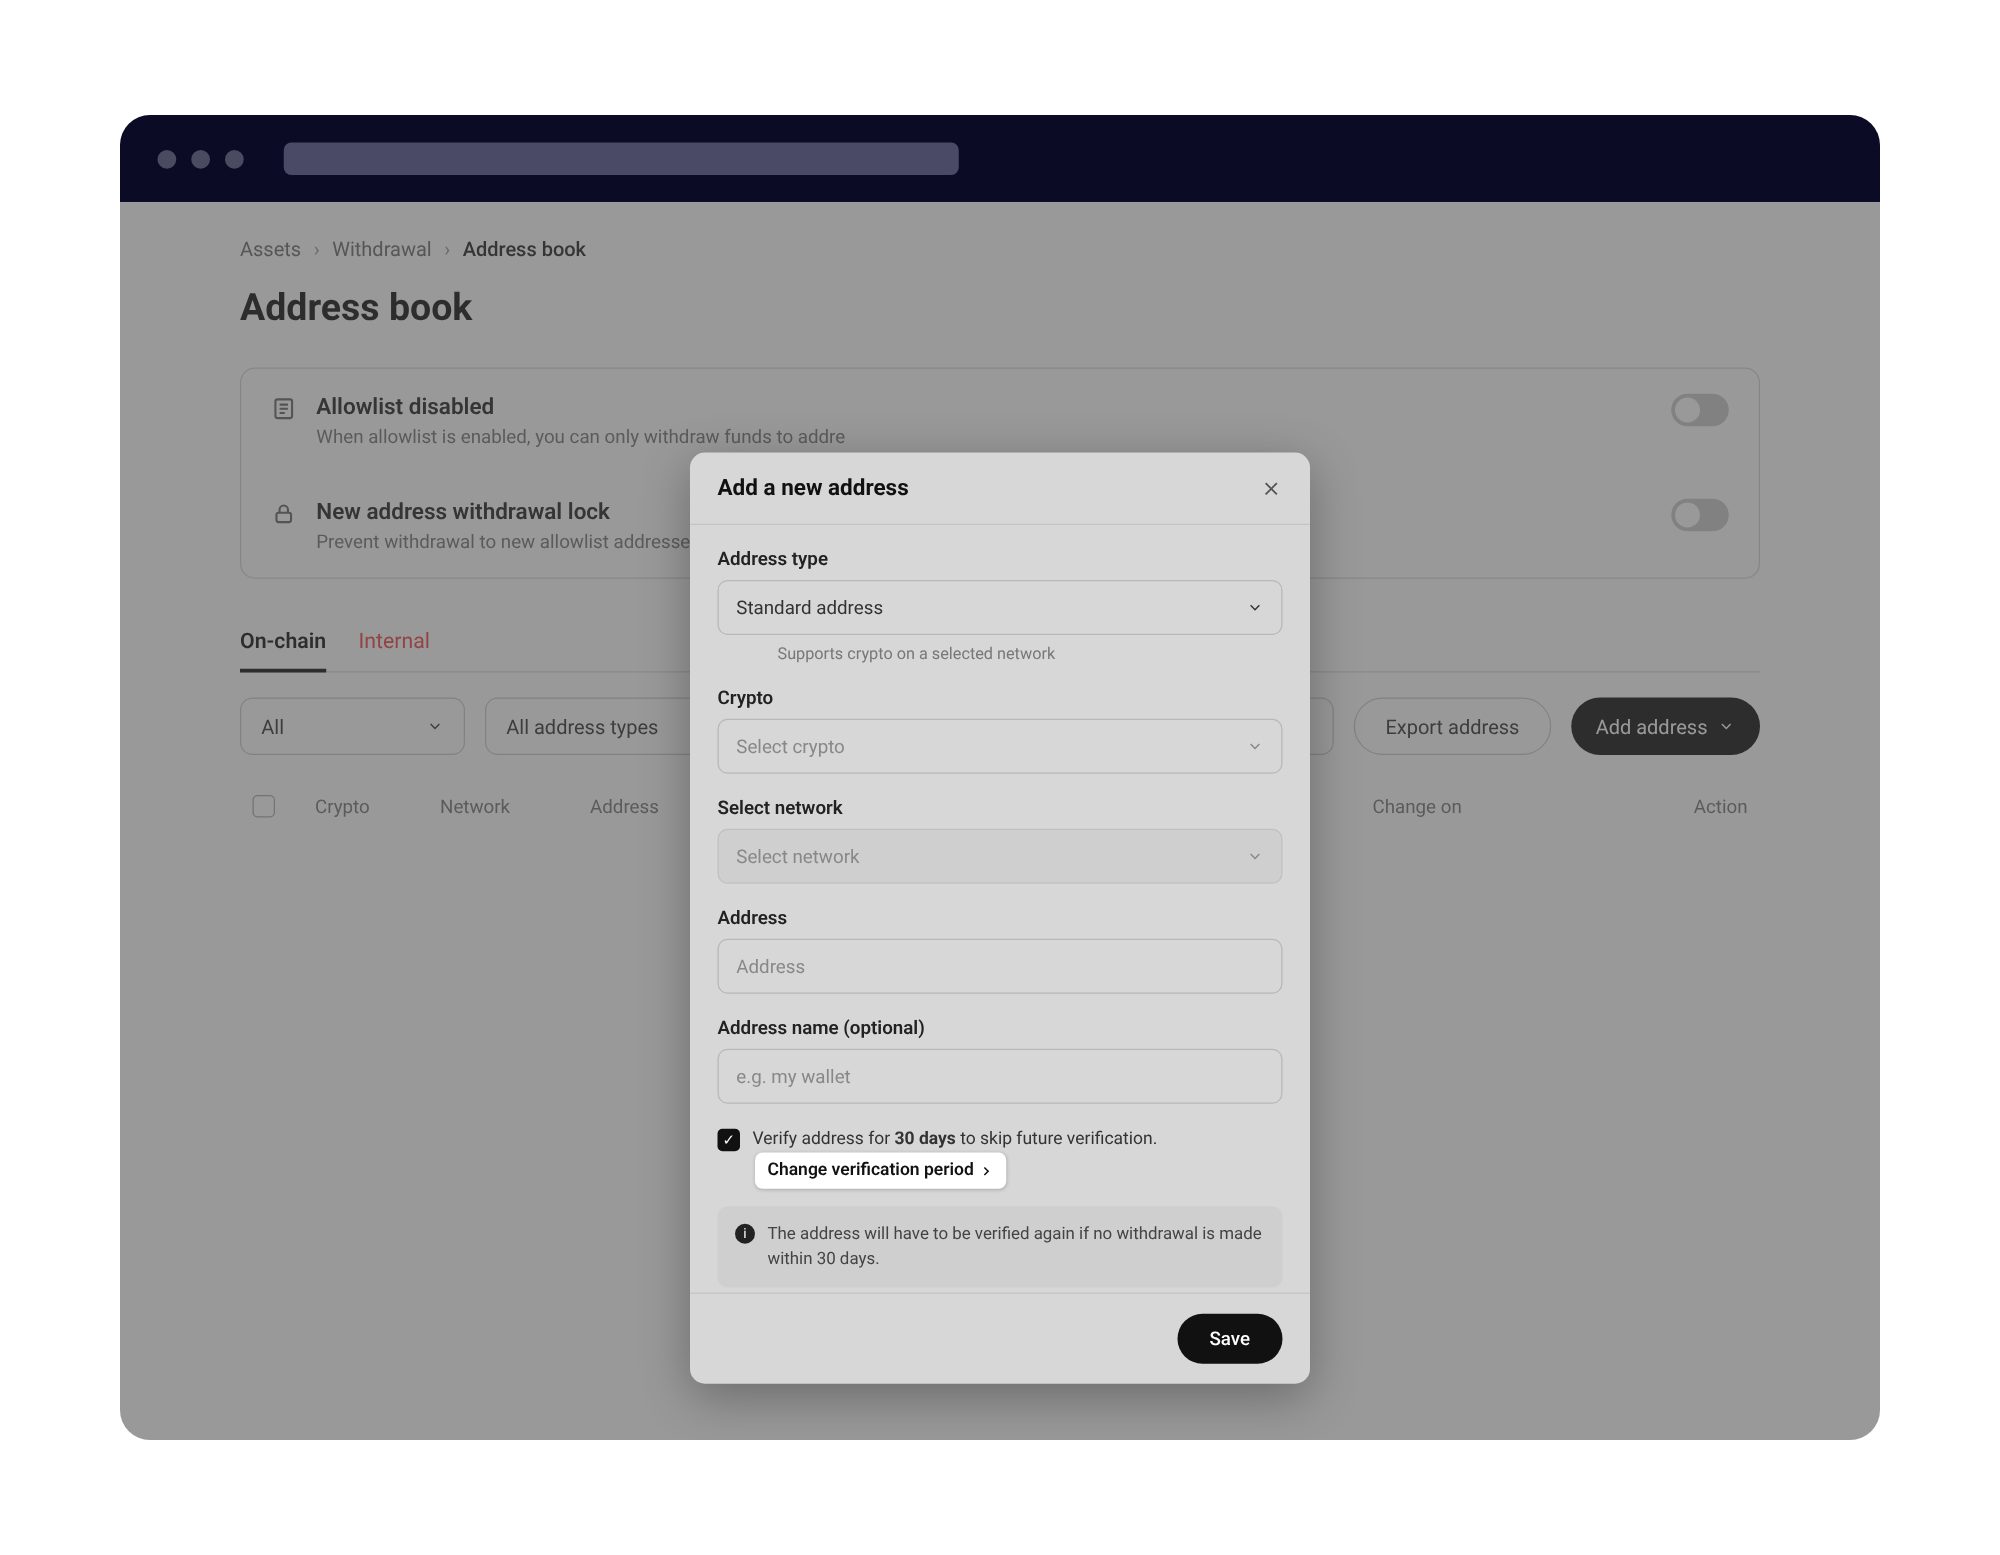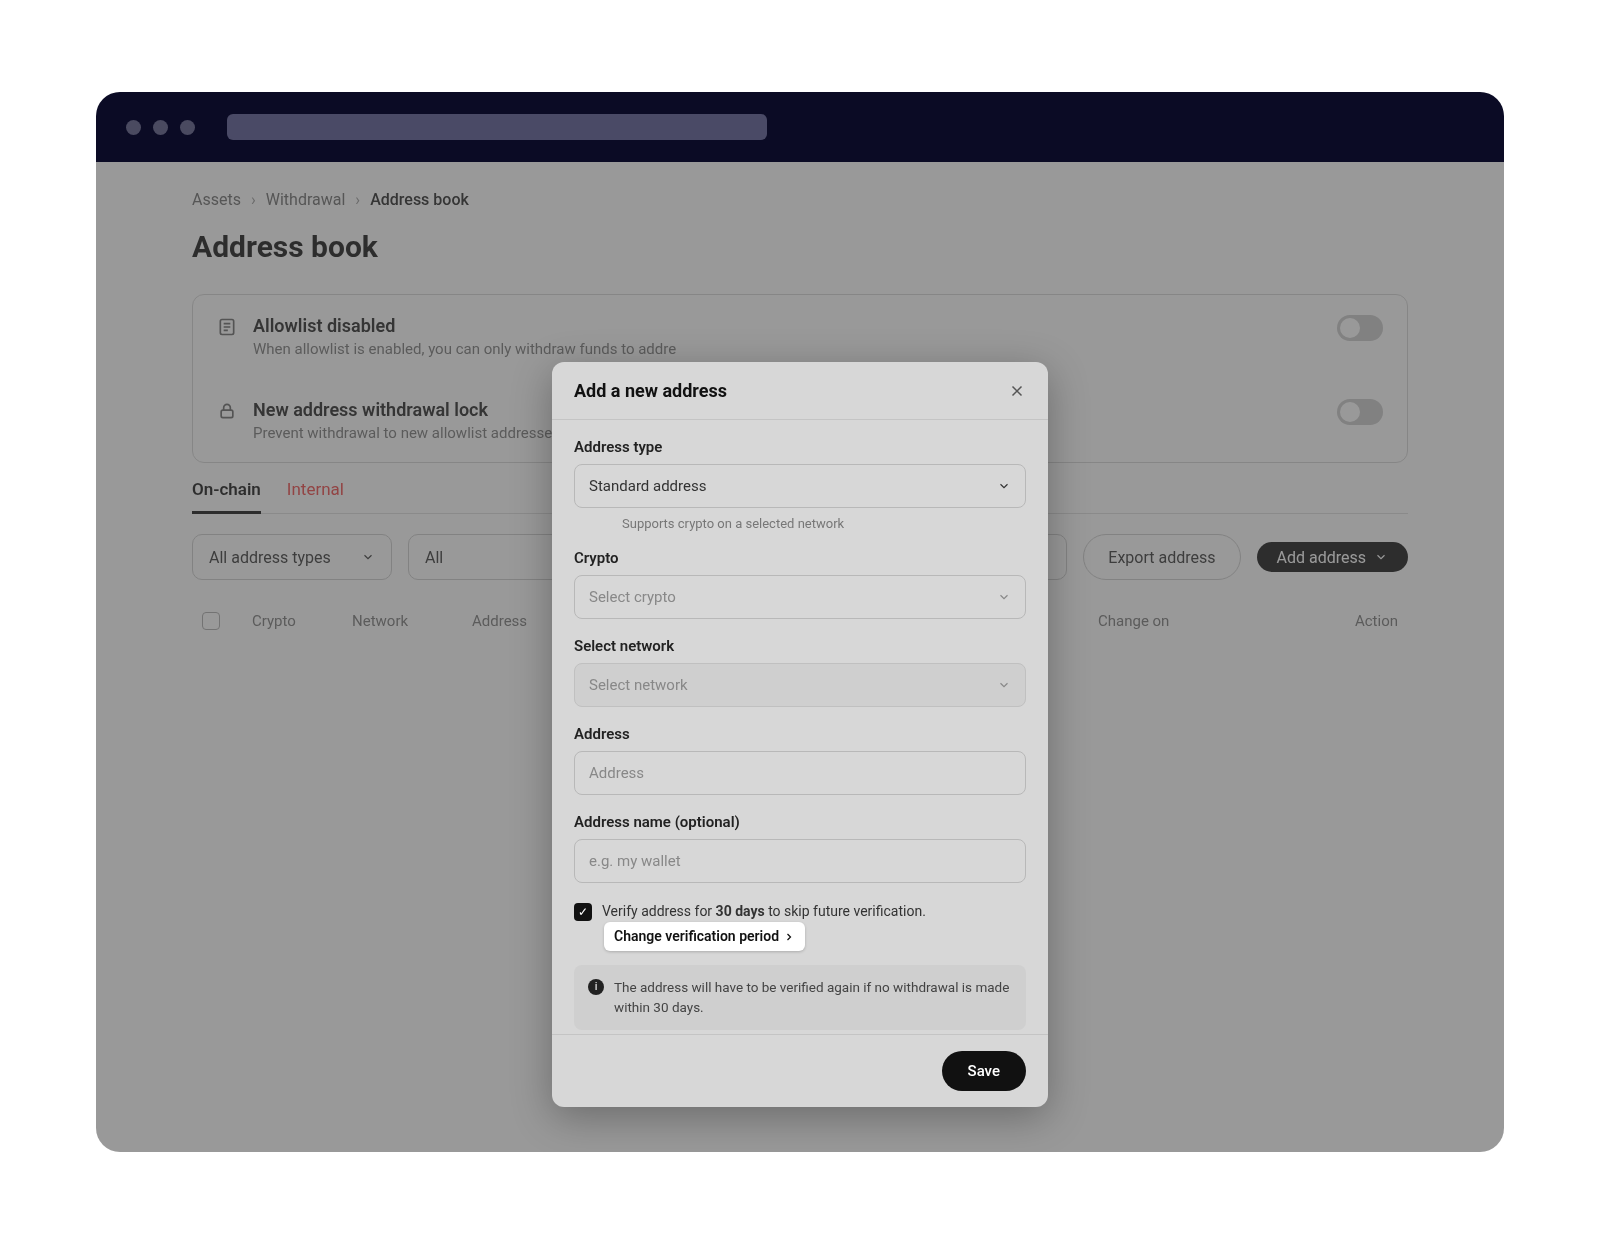--- a/index.html
+++ b/index.html
@@ -17,29 +17,29 @@
   h1.page-title { font-size:30px; font-weight:700; color:#111; margin-top:20px; }
   .settings-box { margin-top:30px; border:1px solid #d6d6d6; border-radius:12px; padding: 0; }
   .settings-row { display:flex; align-items:flex-start; justify-content:space-between; padding:20px 24px; }
   .settings-row + .settings-row { border-top:1px solid transparent; }
   .settings-left { display:flex; gap:16px; }
   .row-icon { width:20px; height:20px; color:#666; flex-shrink:0; margin-top:2px;}
   .row-title { font-size:18px; font-weight:600; color:#222; }
   .row-sub { font-size:15px; color:#777; margin-top:4px; }
   .toggle { width:46px; height:26px; border-radius:20px; background:#c9c9c9; position:relative; flex-shrink:0; }
   .toggle .knob { position:absolute; width:20px; height:20px; border-radius:50%; background:#fff; top:3px; left:3px; }
-  .tabs { display:flex; gap:26px; margin-top:16px; border-bottom:1px solid #ddd; }
+  .tabs { display:flex; gap:26px; margin-top:40px; border-bottom:1px solid #ddd; }
   .tab { padding-bottom:12px; font-size:17px; color:#ef4444; cursor:pointer; }
   .tab.active { color:#111; font-weight:600; border-bottom:3px solid #111; margin-bottom:-1px;}
   .filter-row { display:flex; gap:16px; margin-top:20px; align-items:center; }
   .select-btn { height:46px; border:1px solid #ccc; border-radius:10px; background:#fff; display:flex; align-items:center; justify-content:space-between; padding:0 16px; font-size:16px; color:#333; min-width:180px; }
   .select-btn.wide { min-width:200px; }
   .search-input { flex:1; height:46px; border:1px solid #ccc; border-radius:10px; padding:0 16px; font-size:16px; color:#888; }
   .btn-outline { height:46px; border:1px solid #ccc; border-radius:24px; padding:0 24px; background:#fff; font-size:16px; color:#333; }
-  .btn-black { height:30px; border:none; border-radius:24px; padding:0 20px; background:#111; color:#fff; font-size:16px; display:flex; align-items:center; gap:8px;}
+  .btn-black { height:46px; border:none; border-radius:24px; padding:0 20px; background:#111; color:#fff; font-size:16px; display:flex; align-items:center; gap:8px;}
   .table-head { display:flex; align-items:center; padding:18px 10px; margin-top:14px; color:#777; font-size:15px; }
   .th { }
   .th.check { width:50px; }
   .th.crypto { width:100px;}
   .th.network { width:120px;}
   .th.address { flex:1;}
   .th.added { width:200px;}
   .th.action { width:100px; text-align:right;}
   .checkbox-empty { width:18px; height:18px; border:1.5px solid #aaa; border-radius:4px; }
 
@@ -129,28 +129,28 @@
               </div>
           </div>
         </div>
 
         <div class="tabs">
           <div class="tab active">On-chain</div>
           <div class="tab">Internal</div>
         </div>
 
         <div class="filter-row">
-          <div class="select-btn wide">
-            <span>All address types</span>
+          <div class="select-btn">
+            <span>All</span>
             <svg class="chev-down" viewBox="0 0 24 24" fill="none" stroke="currentColor" stroke-width="2">
                 <path d="M6 9l6 6 6-6"></path>
               </svg>
           </div>
-          <div class="select-btn">
-            <span>All</span>
+          <div class="select-btn wide">
+            <span>All address types</span>
             <svg class="chev-down" viewBox="0 0 24 24" fill="none" stroke="currentColor" stroke-width="2">
                 <path d="M6 9l6 6 6-6"></path>
               </svg>
           </div>
           <div class="search-input"></div>
           <button class="btn-outline">Export address</button>
           <button class="btn-black">
             <span>Add address</span>
             <svg class="chev-down" viewBox="0 0 24 24" fill="none" stroke="currentColor" stroke-width="2">
                 <path d="M6 9l6 6 6-6"></path>

